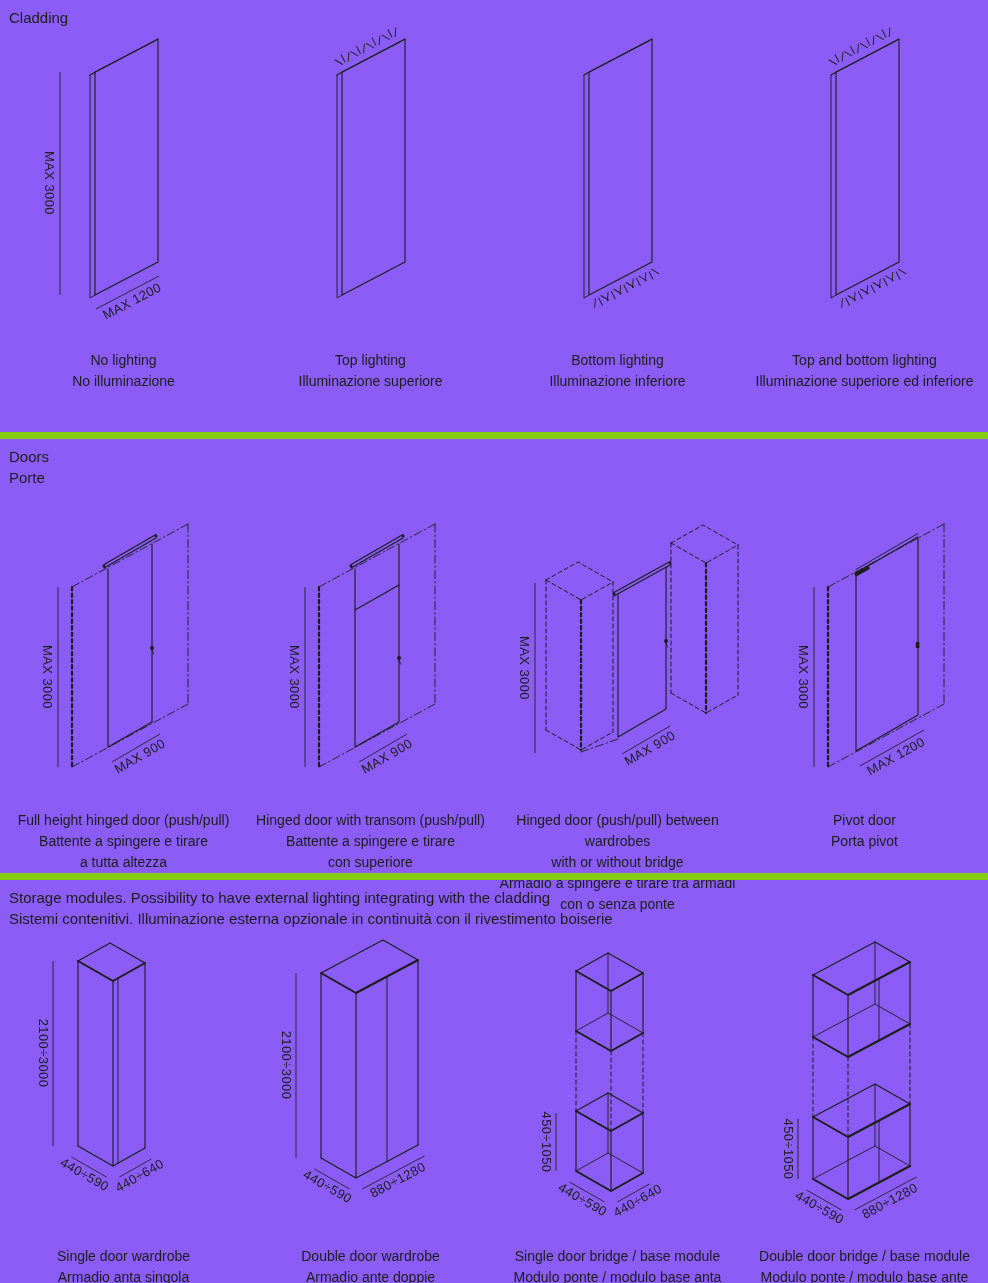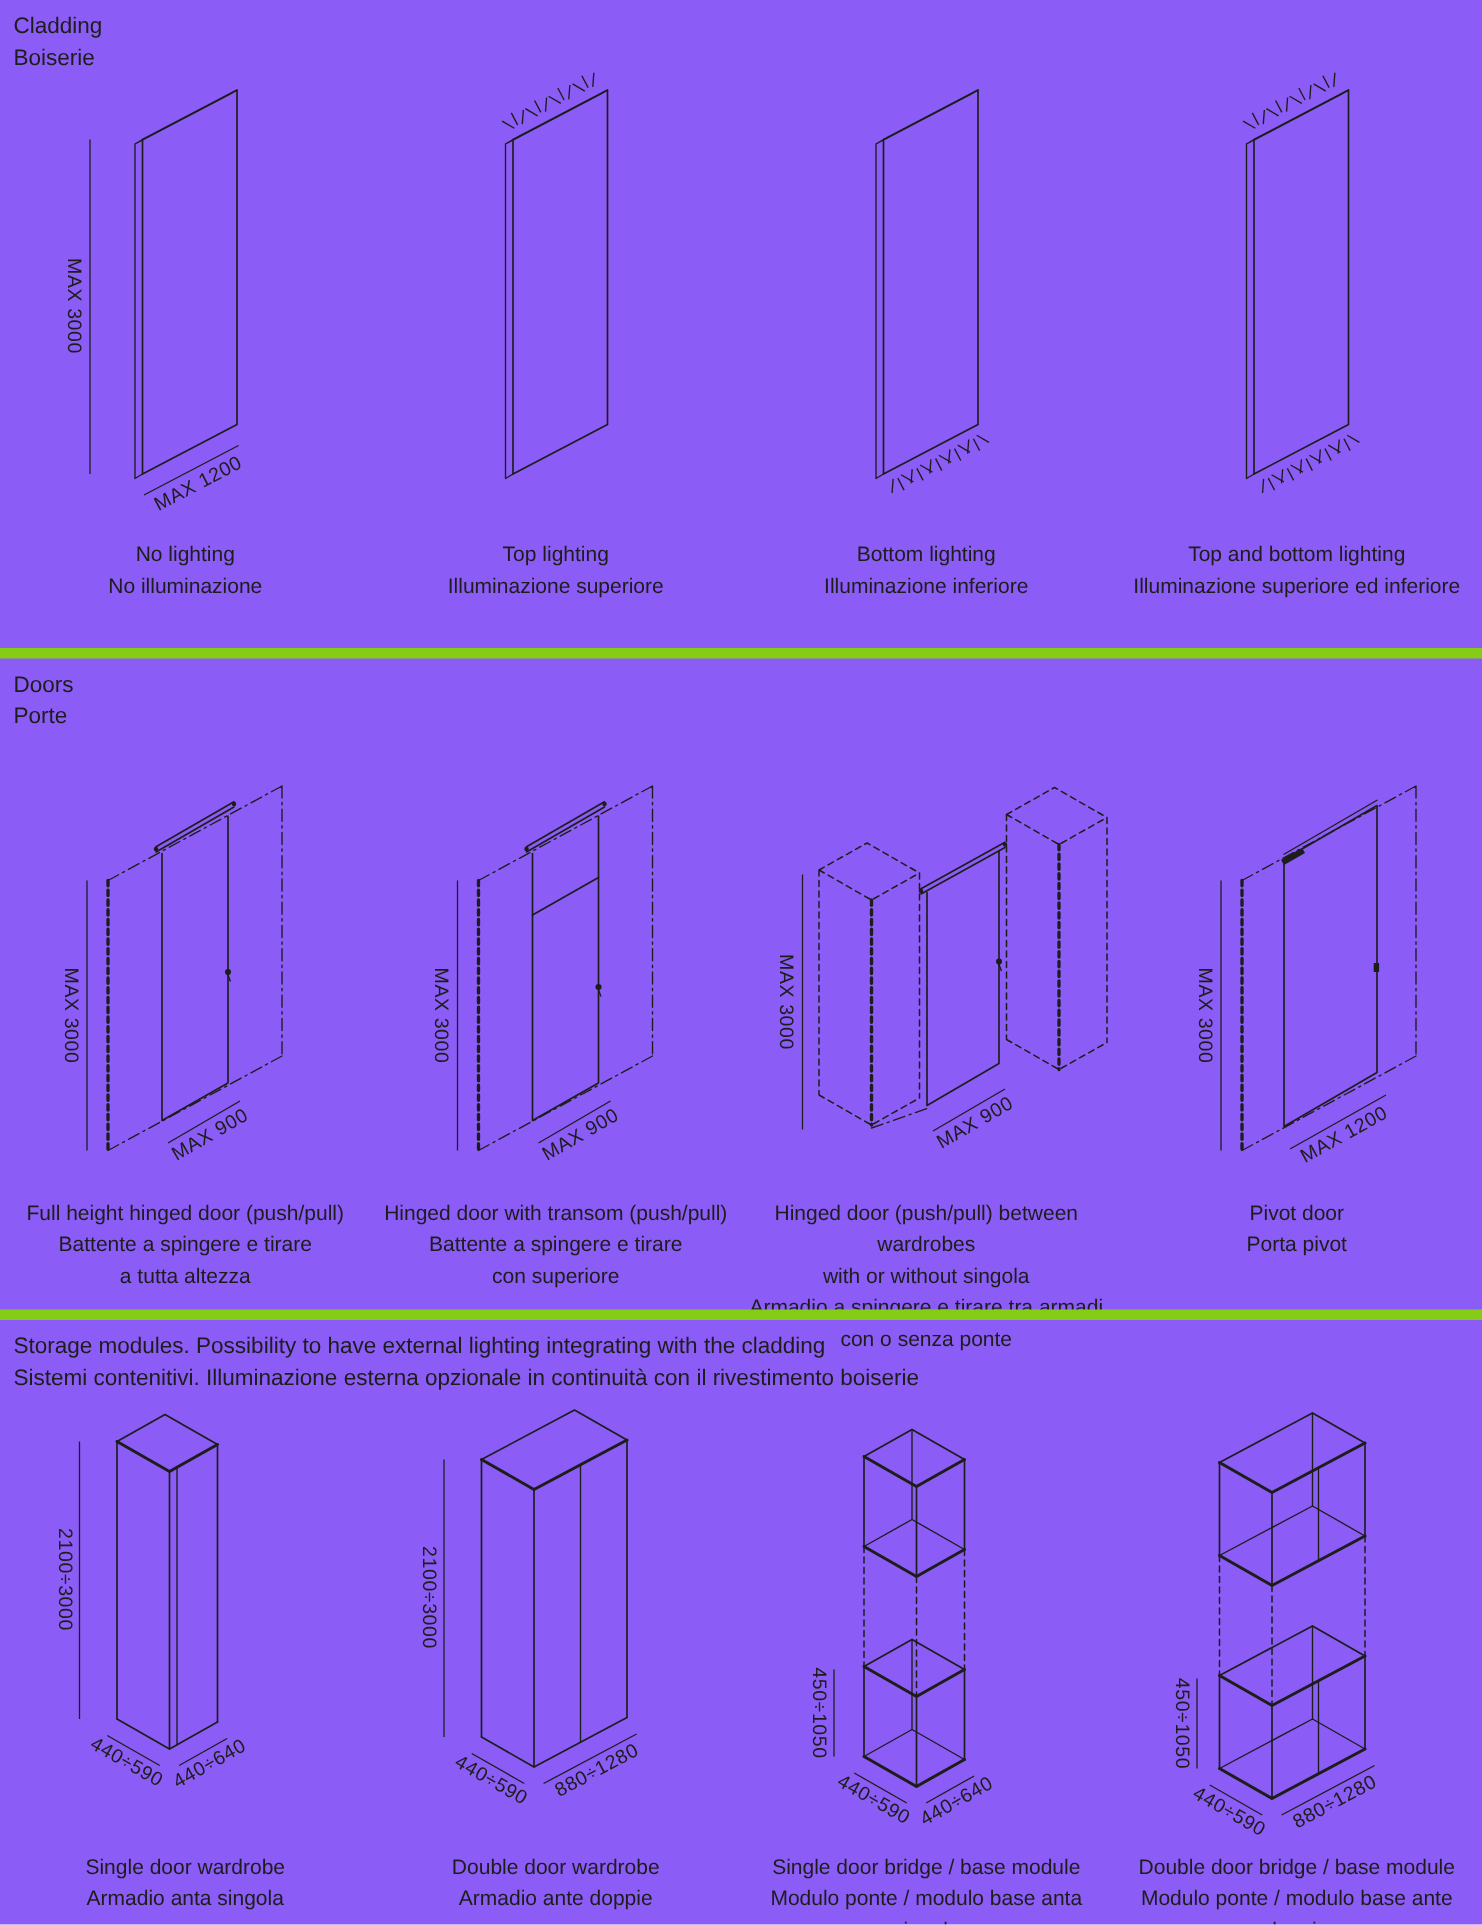--- a/index.html
+++ b/index.html
@@ -3,42 +3,41 @@
 <meta charset="utf-8">
 <style>
   html,body{margin:0;padding:0;background:#fff;}
   .page{position:relative;width:988px;height:1283px;background:#8b5cf6;overflow:hidden;
         font-family:"Liberation Sans",sans-serif;color:#1d1d1b;}
   .section{position:absolute;left:0;right:0;}
   .section.bordered{border-top:7px solid #84cc16;}
   .sec-title{padding:7px 0 0 9px;font-size:15px;line-height:21px;}
   .row{display:flex;align-items:flex-start;margin-top:2px;}
   .col{width:247px;display:flex;flex-direction:column;align-items:center;}
-  .cap{margin-top:8px;font-size:14px;line-height:21px;text-align:center;}
+  .cap{margin-top:20px;font-size:14px;line-height:21px;text-align:center;}
   svg{display:block;overflow:visible;}
   .ln{stroke:#1d1d1b;fill:none;stroke-width:1.1;stroke-linecap:round;stroke-linejoin:round;}
   .thin{stroke-width:.9;}
   .w2{stroke-width:2;}
   .dsh{stroke-dasharray:4 3;stroke-width:1;}
   .dshh{stroke-dasharray:3.5 3;stroke-width:2.2;}
   .ddot{stroke-dasharray:8 3 1.5 3;stroke-width:.9;}
   .dim{stroke:#1d1d1b;fill:none;stroke-width:.85;}
   .ray{stroke:#1d1d1b;fill:none;stroke-width:.9;}
   .dimt{font-family:"Liberation Sans",sans-serif;font-size:13px;fill:#1d1d1b;letter-spacing:.4px;}
   .blk{fill:#1d1d1b;stroke:none;}
 </style>
 </head>
 <body>
 
 <div class="page">
 
   <div class="section" style="top:0;height:432px;">
     <div class="sec-title">
       <div>Cladding</div>
-      <div>Boiserie</div>
     </div>
     <div class="row">
 
       <div class="col">
         <svg width="247" height="300" viewBox="0 0 247 300">
           <path class="ln" d="M95,42 L158,9 L158,232 L95,265 Z"></path>
           <path class="ln thin" d="M90,45 L90,268 L95,265 M90,45 L95,42 M90,45 L153,12 L158,9"></path>
           <line class="dim" x1="60" y1="42" x2="60" y2="265"></line>
           <text class="dimt" text-anchor="middle" x="45" y="153" transform="rotate(90 45 153)">MAX 3000</text>
           <line class="dim" x1="96" y1="279" x2="159" y2="246"></line>
@@ -182,21 +181,21 @@
             <path class="ln thin" d="M145,153 L146.5,157"></path>
             <path class="ln ddot" d="M60,262 L97,249"></path>
             <line class="dim" x1="14" y1="93" x2="14" y2="263"></line>
             <text class="dimt" text-anchor="middle" x="-1" y="178" transform="rotate(90 -1 178)">MAX 3000</text>
             <line class="dim" x1="101" y1="264" x2="149" y2="236"></line>
             <text class="dimt" text-anchor="middle" x="131" y="262" transform="rotate(-30 131 262)">MAX 900</text>
           </g>
         </svg>
         <div class="cap">
           <div>Hinged door (push/pull) between wardrobes</div>
-          <div>with or without singola</div>
+          <div>with or without bridge</div>
           <div>Armadio a spingere e tirare tra armadi</div>
           <div>con o senza ponte</div>
         </div>
       </div>
 
       <div class="col">
         <svg width="247" height="300" viewBox="0 0 247 300">
           <g transform="translate(45,0)">
             <path class="ln dshh" d="M42,97 L42,277"></path>
             <path class="ln ddot" d="M42,97 L158,34 M158,34 L158,214 M42,277 L158,214"></path>

